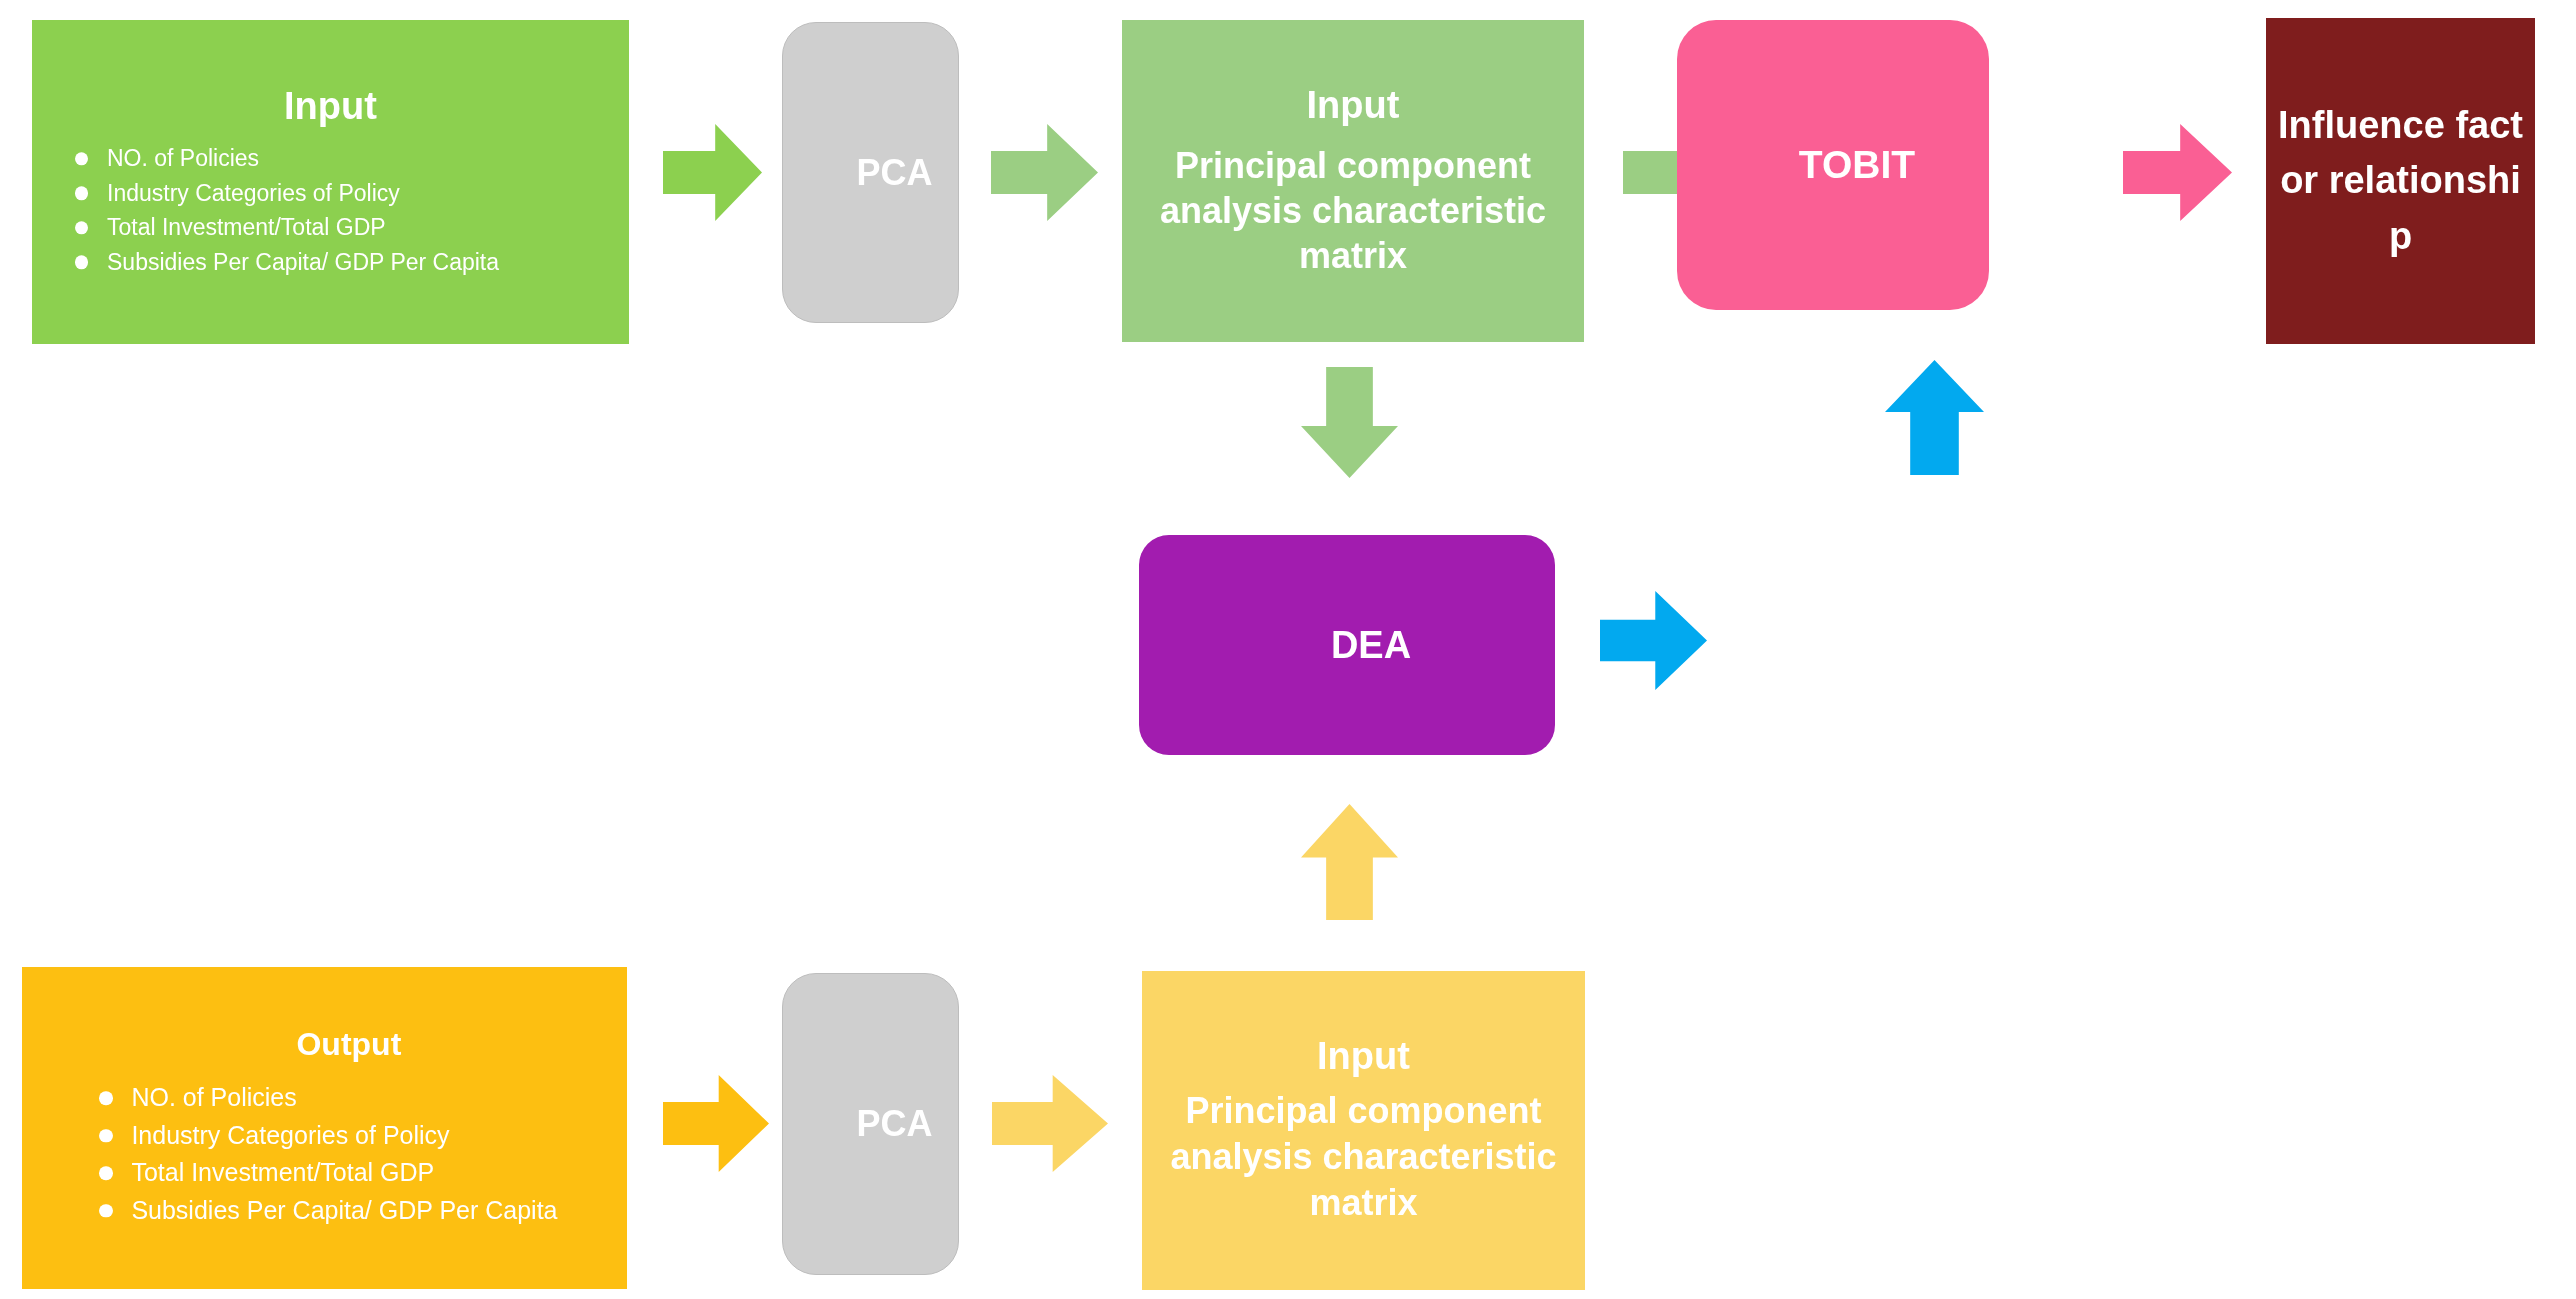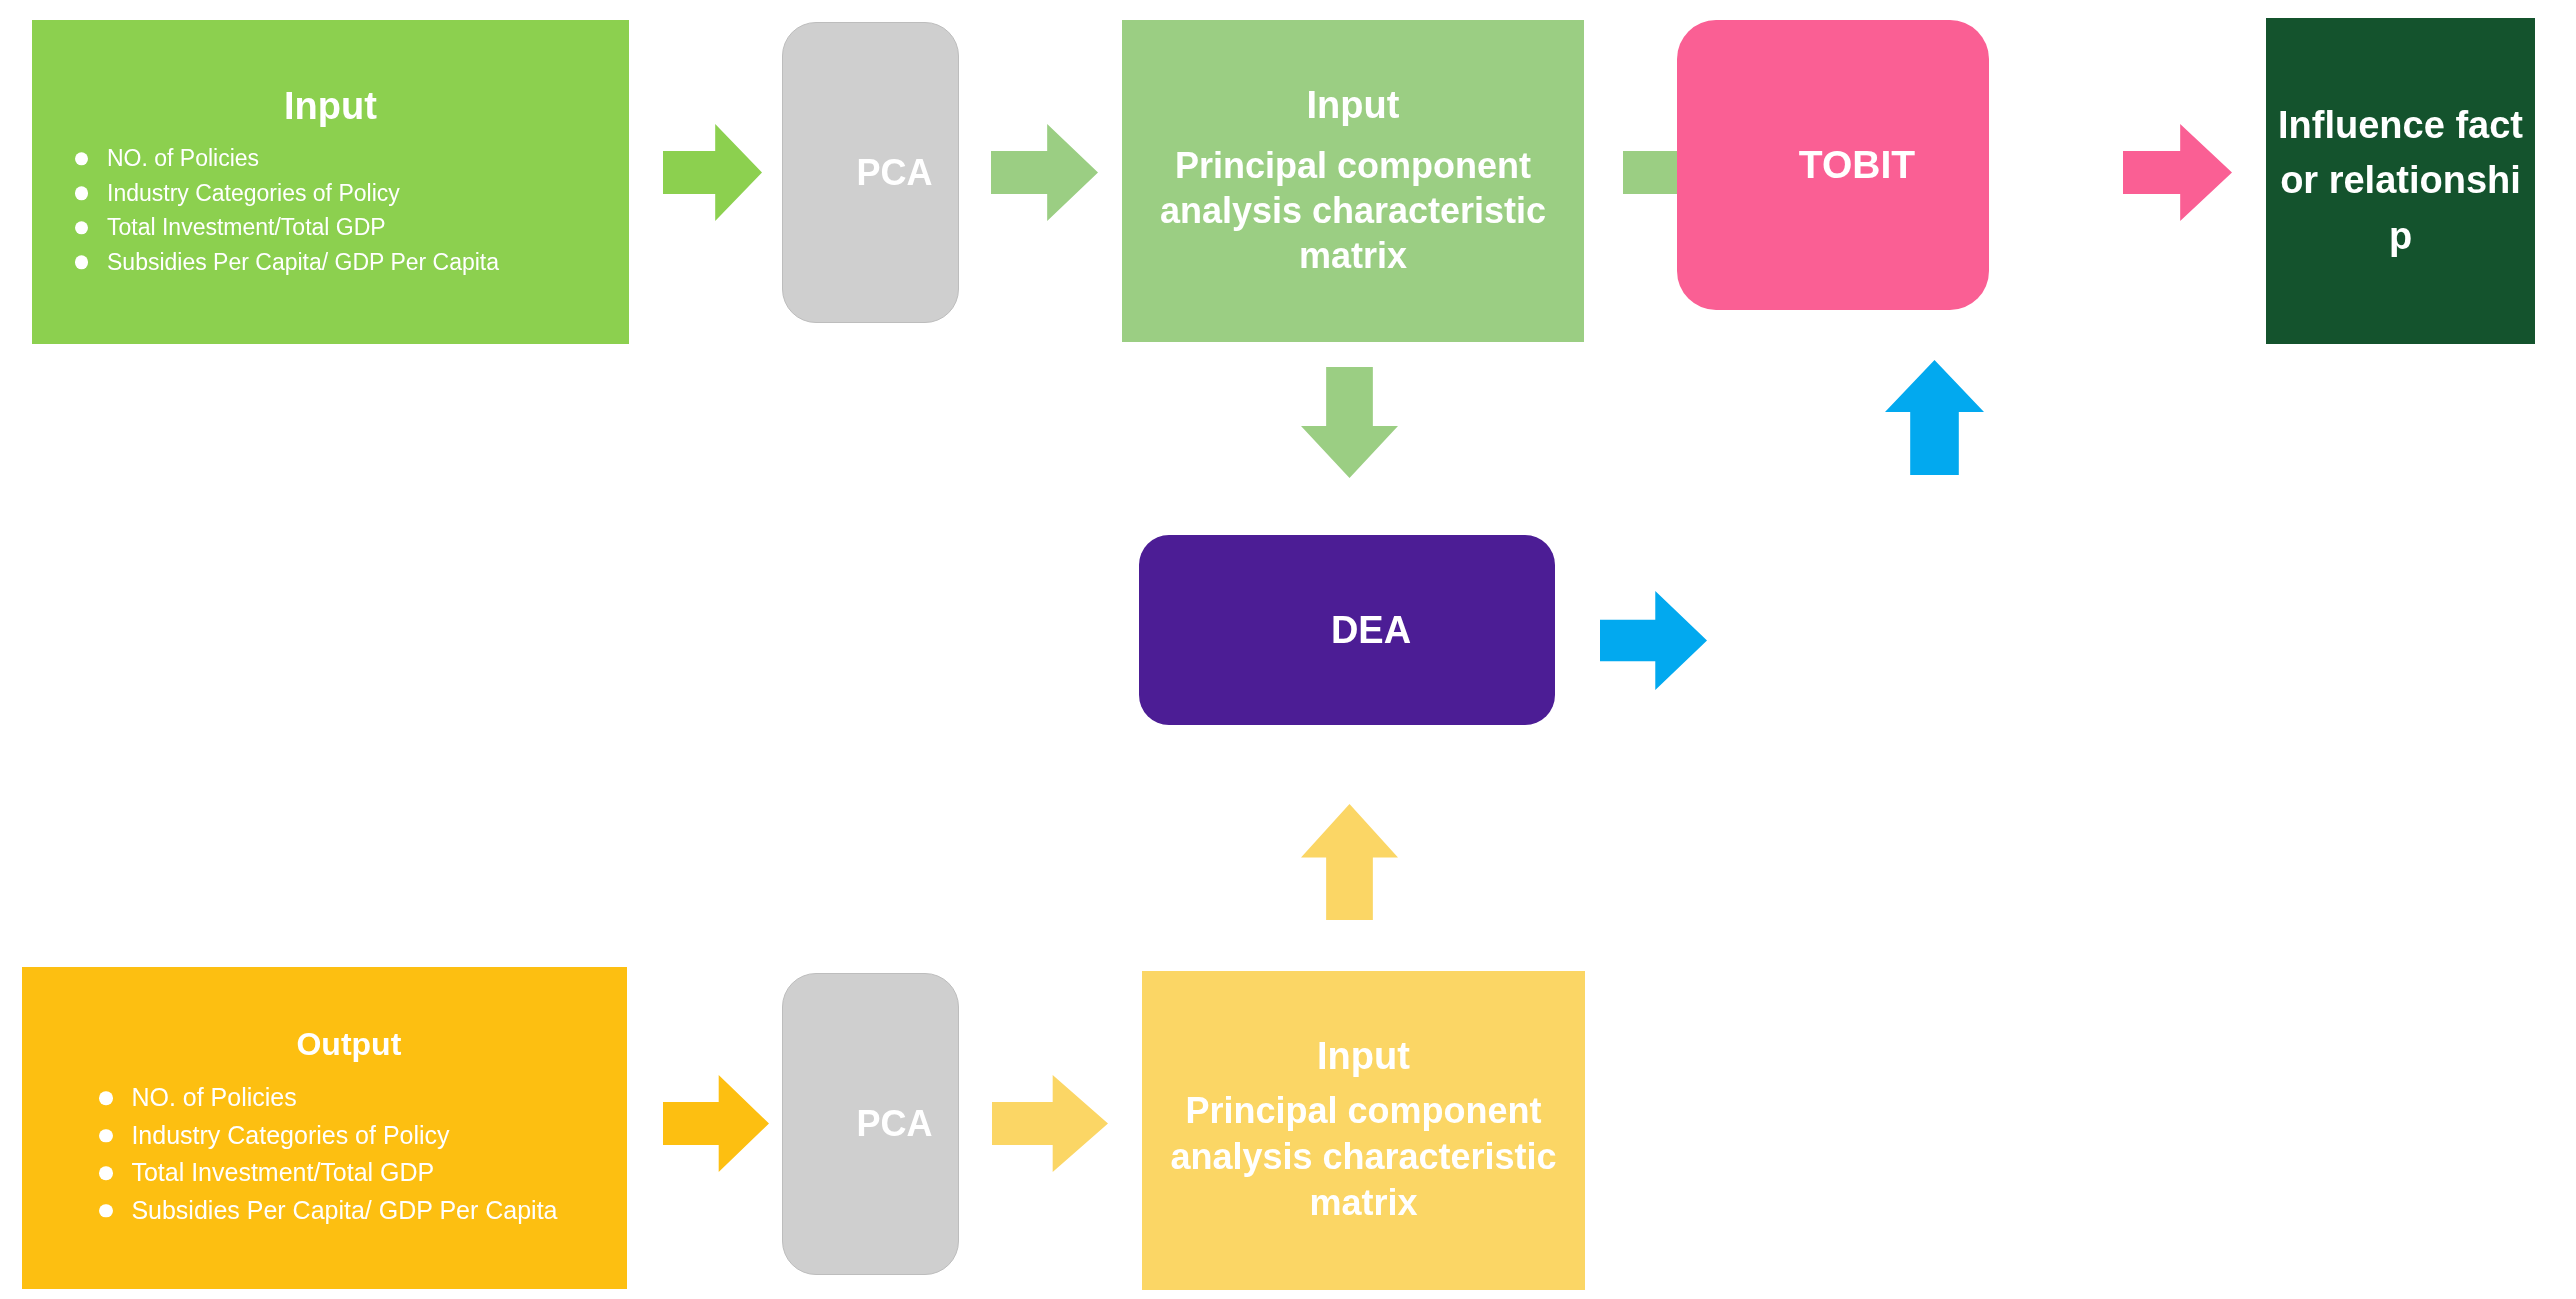--- a/index.html
+++ b/index.html
@@ -88,29 +88,29 @@
 
   #box-tobit {
     left: 1677px; top: 20px; width: 312px; height: 290px;
     background: #FA5F94;
     border-radius: 39px;
   }
   #box-tobit .title { font-size: 39px; }
 
   #box-influence {
     left: 2266px; top: 18px; width: 269px; height: 326px;
-    background: #14532d;
+    background: #7f1d1d;
     padding: 0 5px;
   }
   #box-influence .title { font-size: 38px; line-height: 1.45; word-break: break-all; }
 
   
   #box-dea {
-    left: 1139px; top: 535px; width: 416px; height: 190px;
-    background: #4c1d95;
+    left: 1139px; top: 535px; width: 416px; height: 220px;
+    background: #a21caf;
     border-radius: 30px;
     justify-content: center;
   }
   #box-dea .title { font-size: 38px; }
 
   #box-scale-eff {
     left: 1750px; top: 535px; width: 359px; height: 214px;
     background: #02A9EF;
   }
   #box-scale-eff .title { font-size: 36px; }

